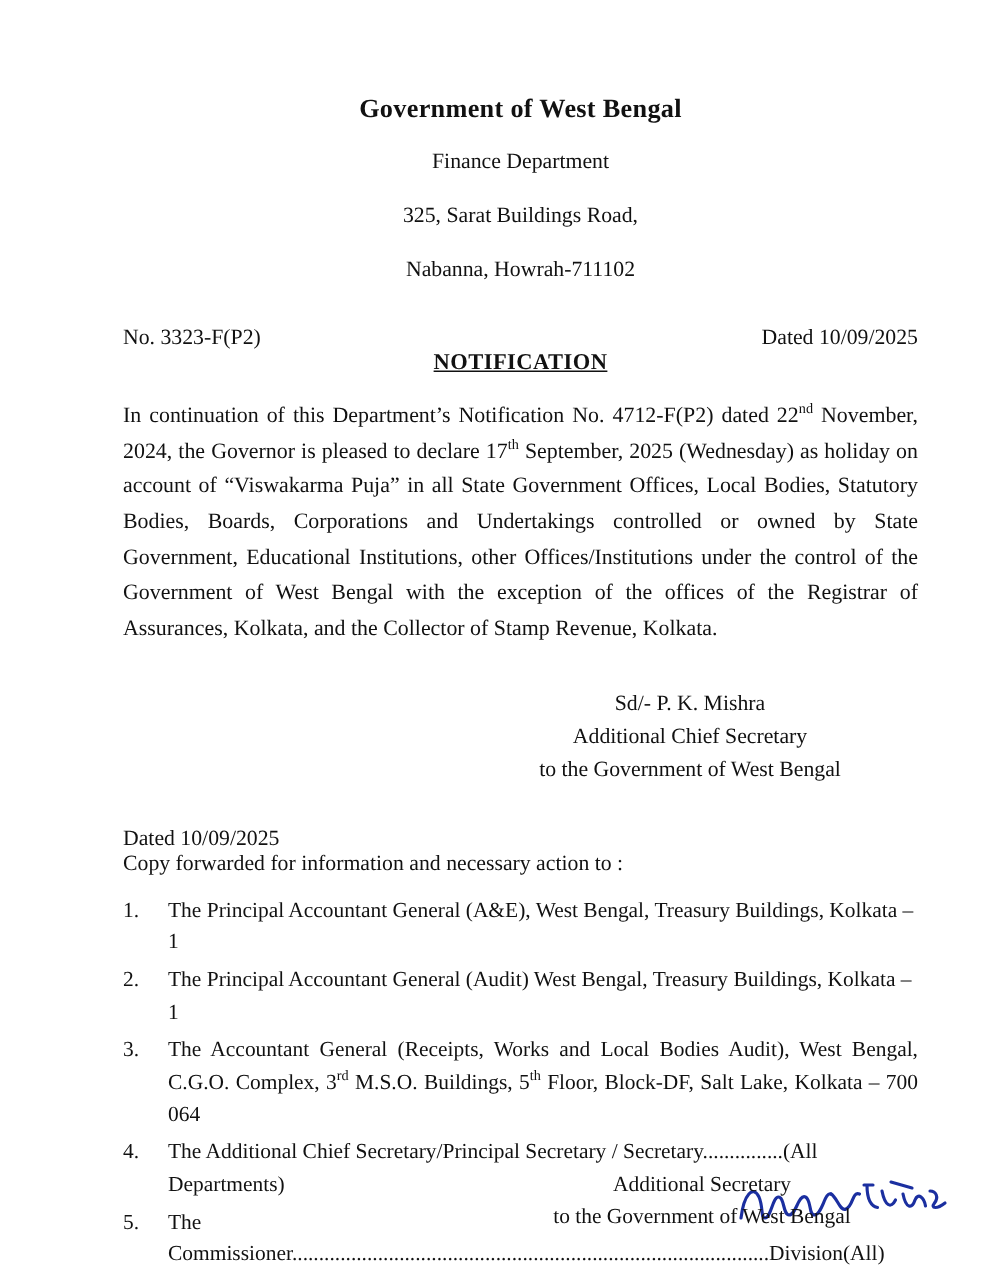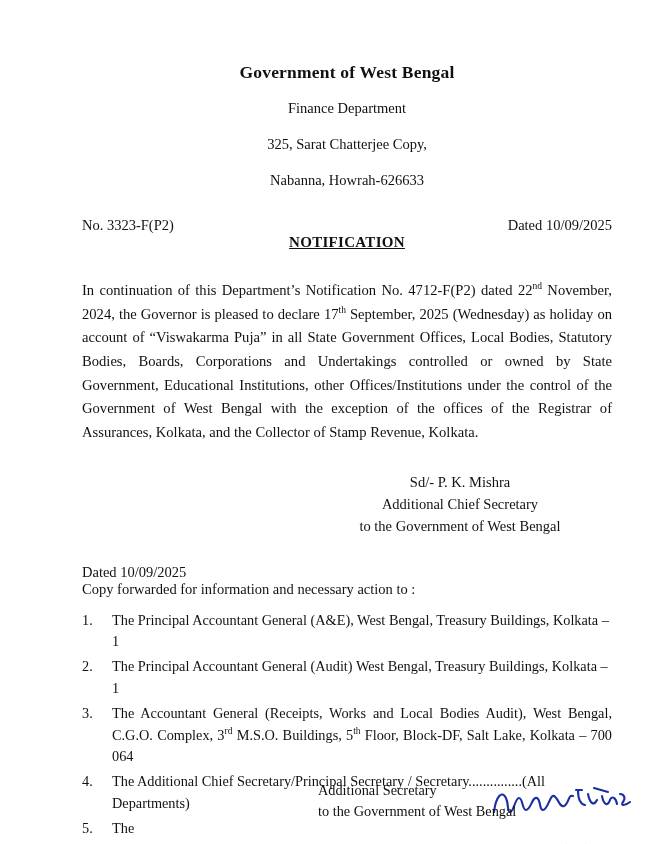--- a/index.html
+++ b/index.html
@@ -55,21 +55,21 @@
 
   .notif-title {
     text-align: center;
     font-weight: bold;
     font-size: 15px;
     text-decoration: underline;
     letter-spacing: 0.3px;
   }
 
   .body-para {
-    margin-top: 28px;
+    margin-top: 15px;
     font-size: 14.6px;
     line-height: 1.62;
     text-align: justify;
     text-justify: inter-word;
   }
   sup { font-size: 9.5px; vertical-align: super; }
 
   
   .sig-block {
     margin-top: 26px;
@@ -107,20 +107,21 @@
     text-justify: inter-word;
   }
   .txt.nojust { text-align: left; }
 
   
   .bottom-sig {
     position: absolute;
     left: 318px;
     top: 780px;
     width: 300px;
+    text-align: center;
     font-size: 14.3px;
     line-height: 1.5;
   }
   .scribble {
     position: absolute;
     left: 490px;
     top: 786px;
     width: 150px;
     height: 34px;
     pointer-events: none;
@@ -128,22 +129,22 @@
   .scribble svg { display:block; }
 </style>
 </head>
 <body>
 
 <div class="page">
   <div class="inner">
 
     <div class="org-title">Government of West Bengal</div>
     <div class="dept-line">Finance Department</div>
-    <div class="dept-line">325, Sarat Chatterjee Copy,</div>
-    <div class="dept-line">Nabanna, Howrah-626633</div>
+    <div class="dept-line">325, Sarat Buildings Road,</div>
+    <div class="dept-line">Nabanna, Howrah-711102</div>
 
     <div class="row-between mt-26">
       <span>No. 3323-F(P2)</span>
       <span>Dated 10/09/2025</span>
     </div>
 
     <div class="notif-title">NOTIFICATION</div>
 
     <div class="body-para">
       <span>In continuation of this Department’s Notification No. 4712-F(P2) dated 22</span><sup>nd</sup><span> November, 2024, the Governor is pleased to declare 17</span><sup>th</sup><span> September, 2025 (Wednesday) as holiday on account of “Viswakarma Puja” in all State Government Offices, Local Bodies, Statutory Bodies, Boards, Corporations and Undertakings controlled or owned by State Government, Educational Institutions, other Offices/Institutions under the control of the Government of West Bengal with the exception of the offices of the Registrar of Assurances, Kolkata, and the Collector of Stamp Revenue, Kolkata.</span>

